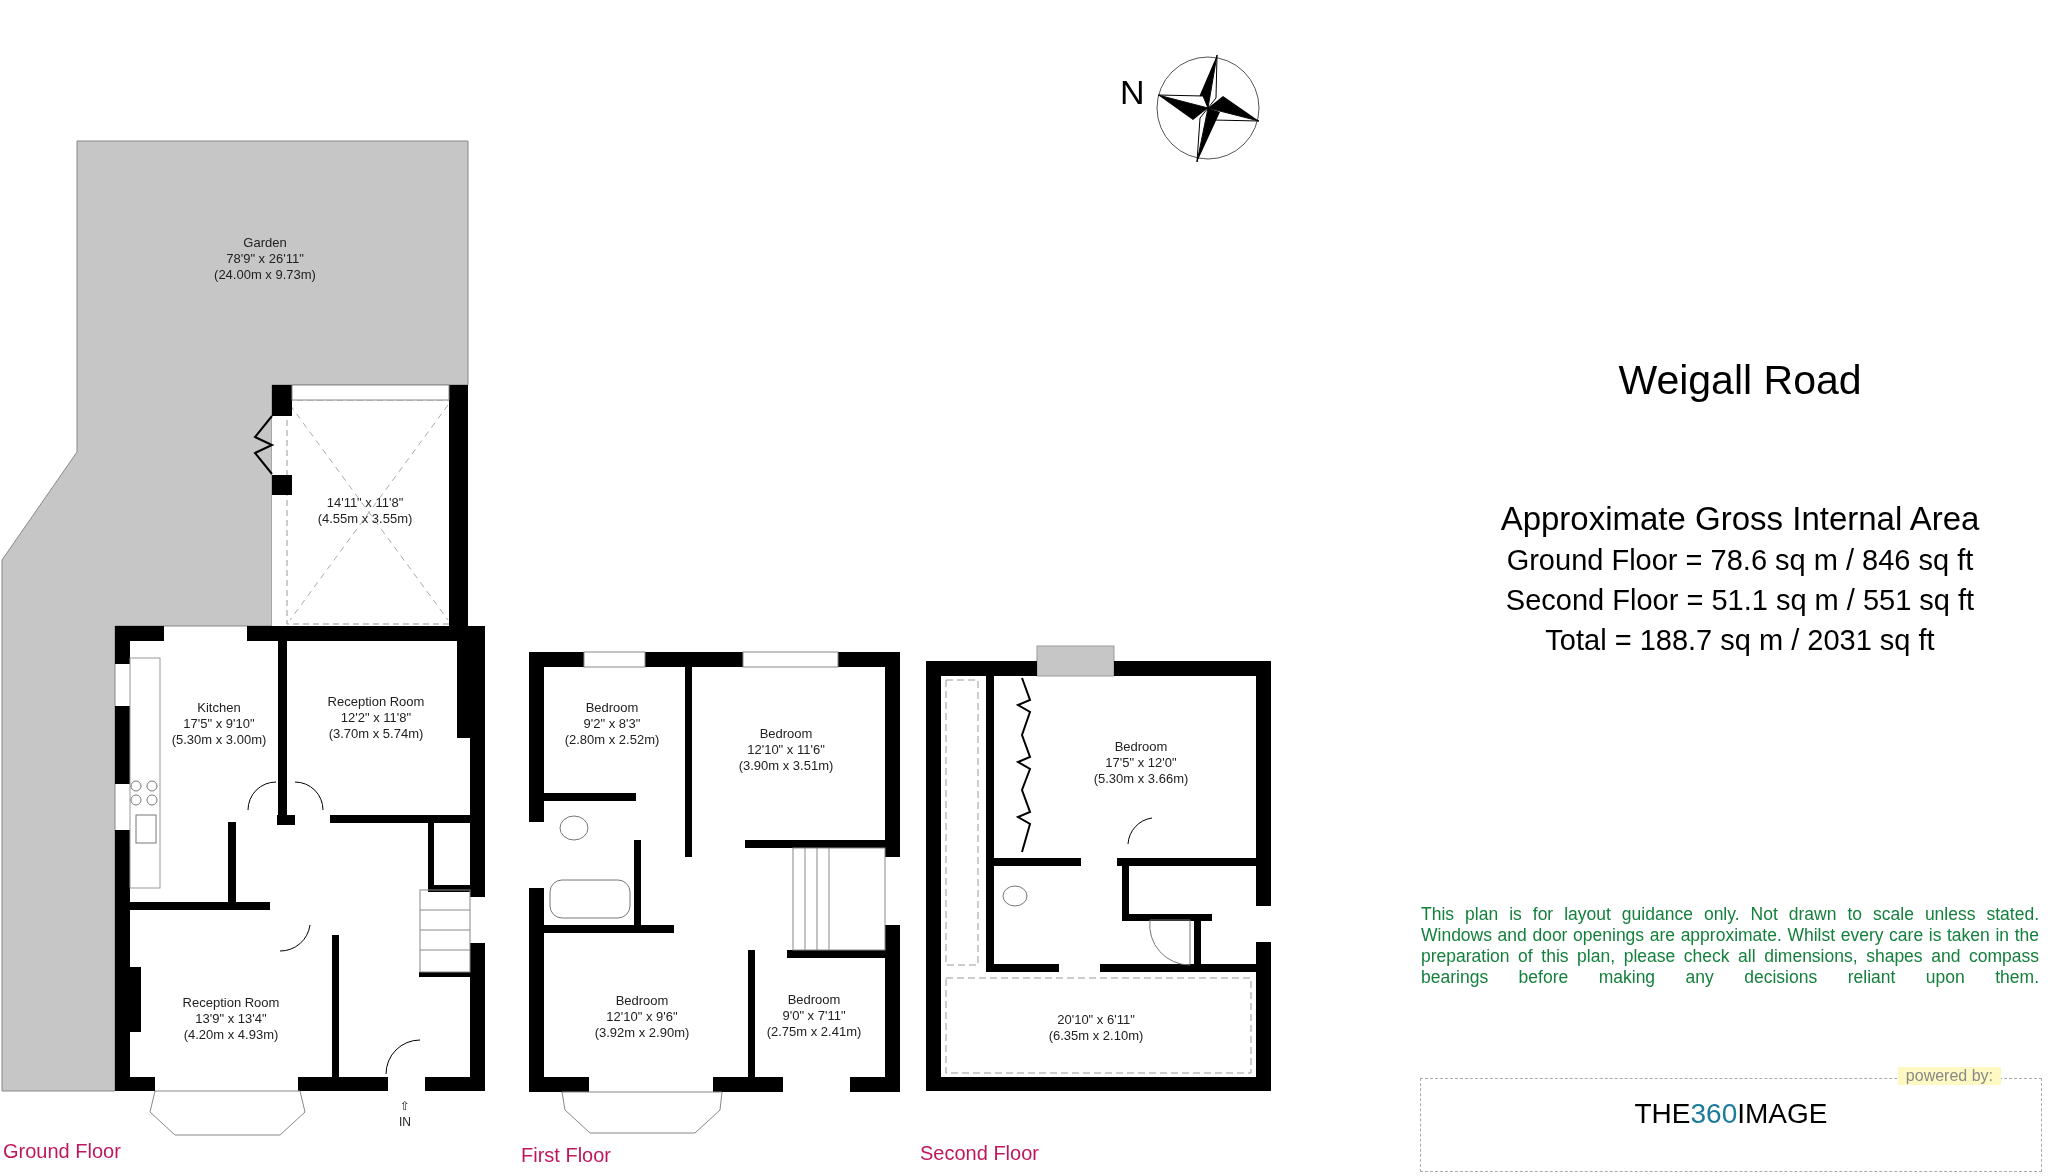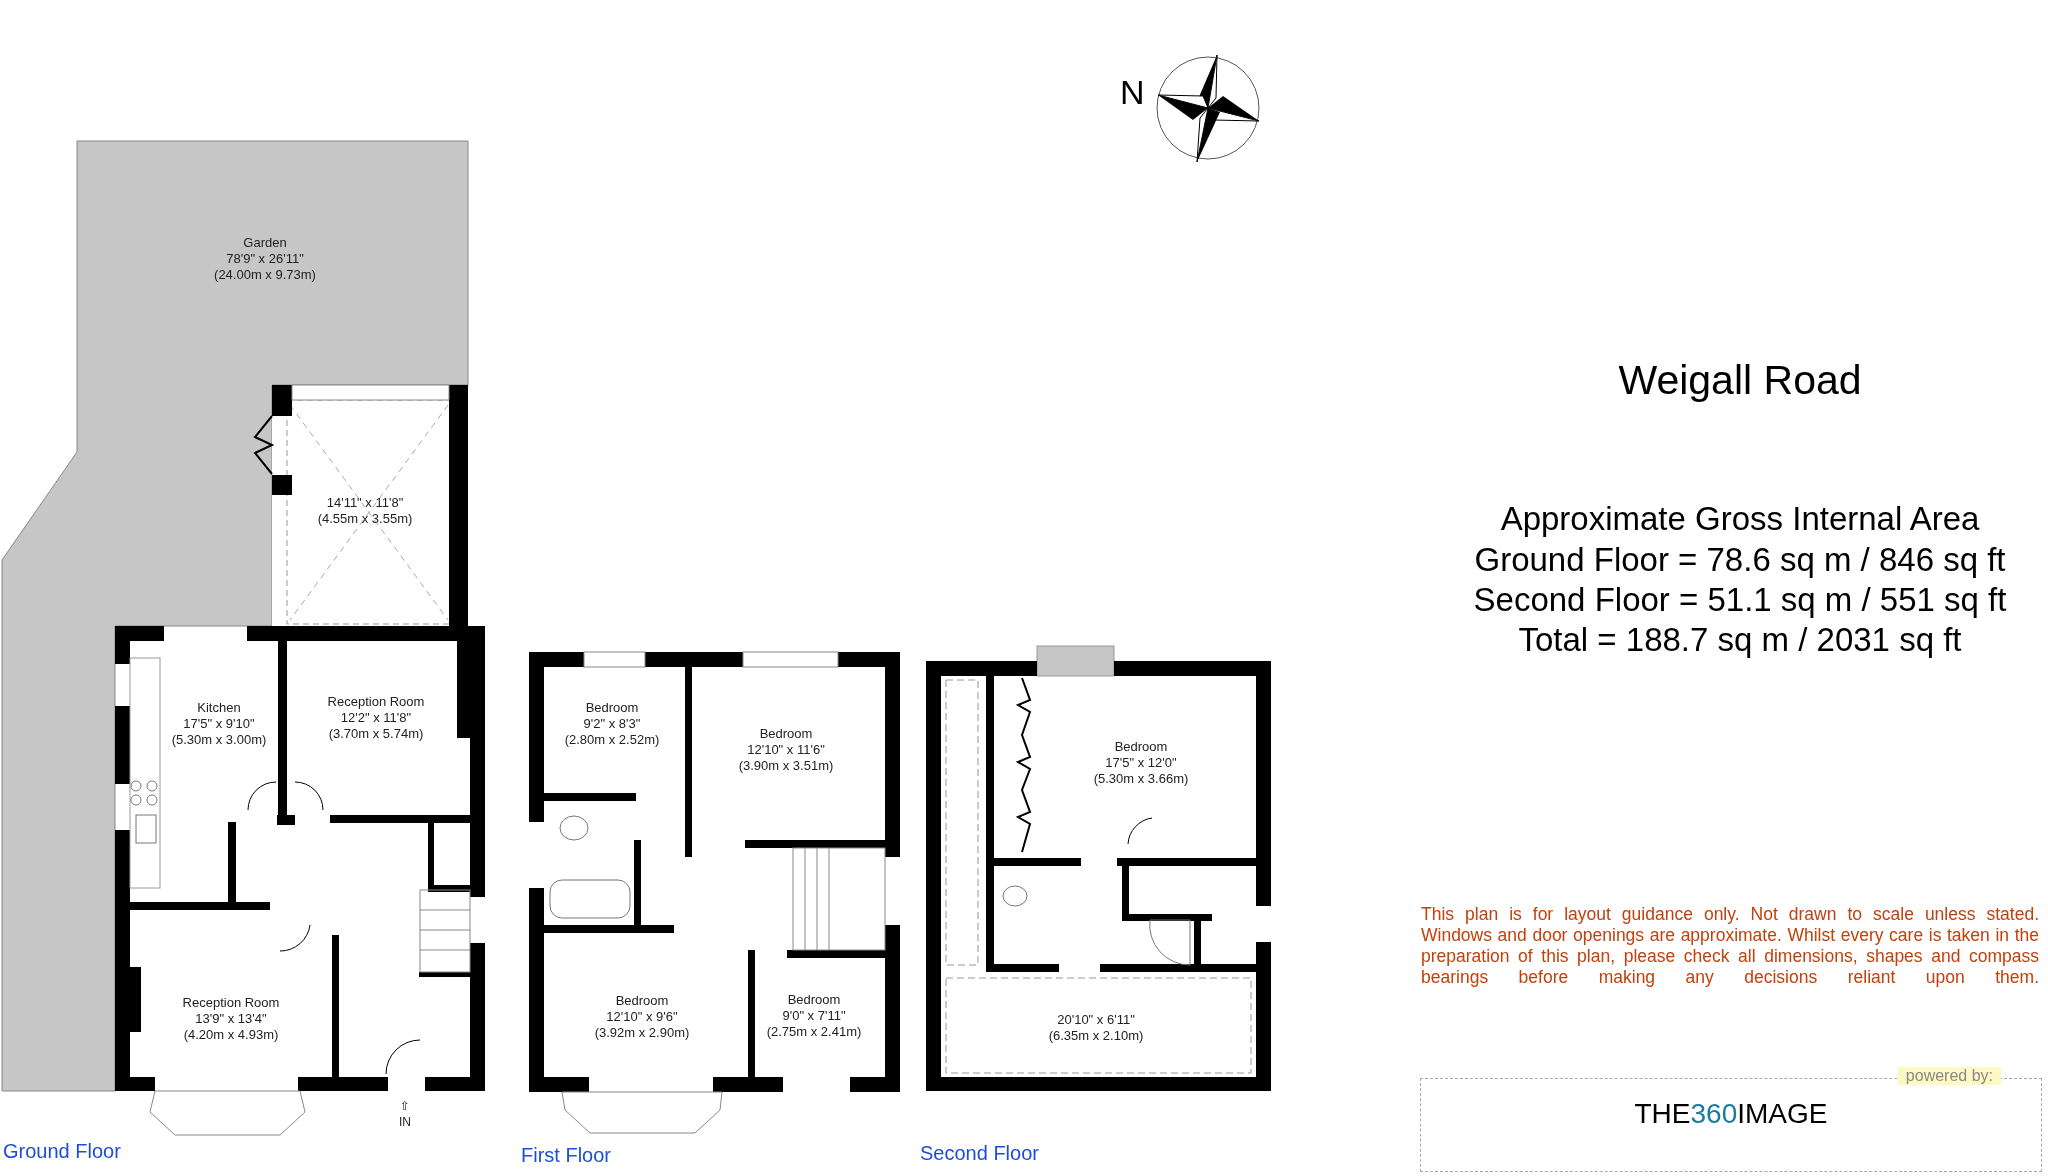--- a/index.html
+++ b/index.html
@@ -1,25 +1,25 @@
 <!DOCTYPE html>
 <html><head>
 <meta charset="utf-8">
 <style>
   html, body { margin:0; padding:0; background:#ffffff; }
   body { width:2048px; height:1176px; position:relative; overflow:hidden;
          font-family:"Liberation Sans", "DejaVu Sans", sans-serif; color:#000; }
   svg.plan { position:absolute; left:0; top:0; }
   .lbl { position:absolute; text-align:center; font-size:13px; line-height:16px; color:#222; white-space:nowrap; transform:translateX(-50%); }
-  .floor-lbl { position:absolute; font-size:20px; color:#1d4ed8; white-space:nowrap; }
+  .floor-lbl { position:absolute; font-size:20px; color:#be185d; white-space:nowrap; }
   .title { position:absolute; left:1550px; top:345px; width:380px; text-align:center; font-size:41px; line-height:70px; }
   .area-box { position:absolute; left:1440px; top:498px; width:600px; text-align:center; }
   .area-box .heading { font-size:33px; line-height:42px; }
-  .area-box .row { font-size:33px; line-height:40px; }
-  .disclaimer { position:absolute; left:1421px; top:904px; width:618px; font-size:17.5px; line-height:21px; color:#c2410c; text-align:justify; text-align-last:justify; }
+  .area-box .row { font-size:29px; line-height:40px; }
+  .disclaimer { position:absolute; left:1421px; top:904px; width:618px; font-size:17.5px; line-height:21px; color:#15803d; text-align:justify; text-align-last:justify; }
   .brand-box { position:absolute; left:1420px; top:1078px; width:620px; height:92px; border:1px dashed #aaa; }
   .powered { position:absolute; right:40px; top:-12px; background:#fef9c3; padding:0 8px; font-size:16px; color:#888; }
   .brand { position:absolute; left:0; right:0; top:20px; text-align:center; font-size:28px; line-height:30px; }
   .brand .accent { color:#1c7a9c;margin-top:12px; }
   .url { position:absolute; left:0; right:0; top:52px; text-align:center; font-size:19px; color:#777; }
   .compass-n { position:absolute; left:1120px; top:73px; font-size:34px; }
 </style>
 </head>
 <body>
 

